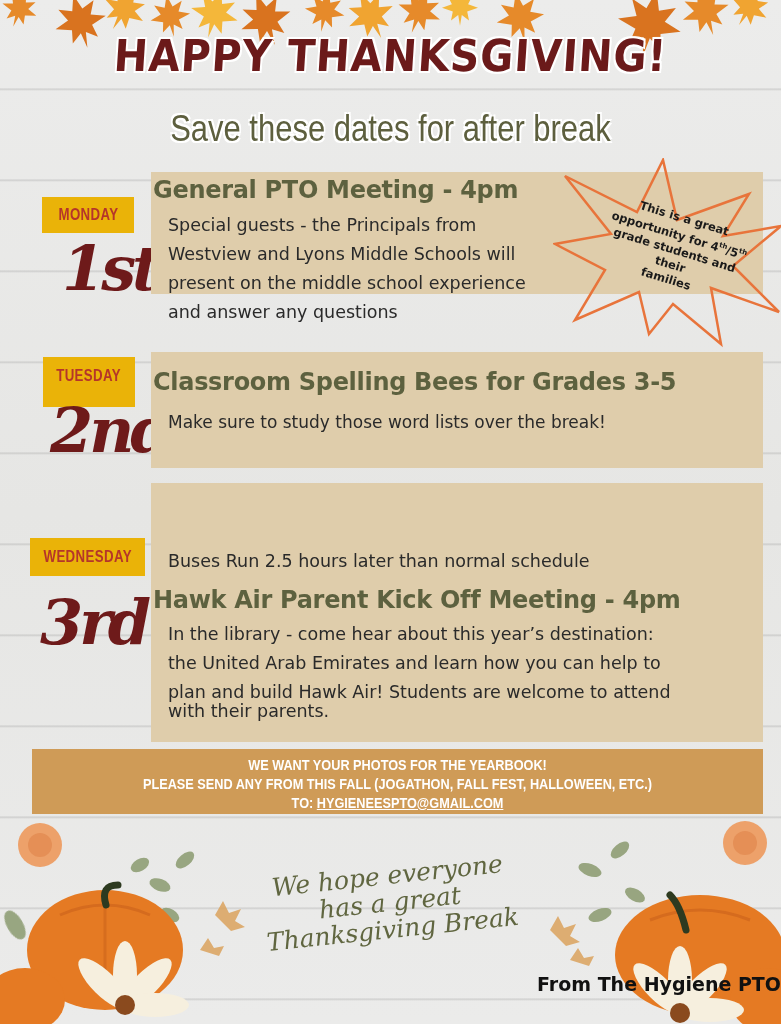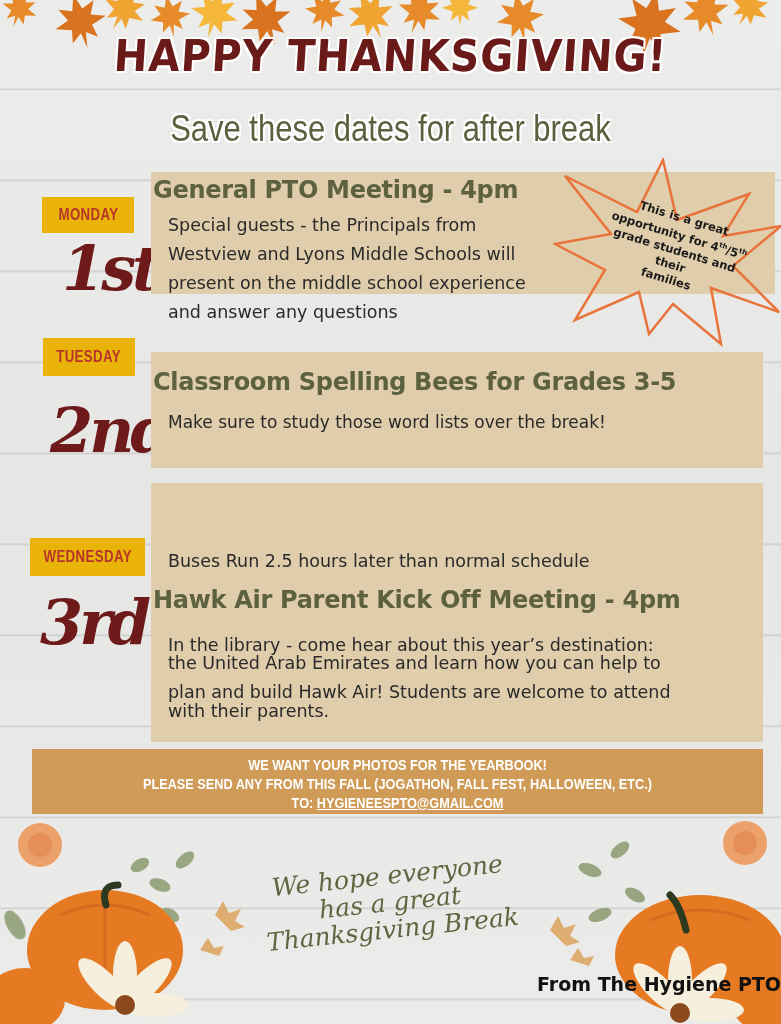--- a/index.html
+++ b/index.html
@@ -100,55 +100,55 @@
   </svg>
 </div>
 
 <div class="abs title">HAPPY THANKSGIVING!</div>
 <div class="abs subtitle">Save these dates for after break</div>
 
 <div class="day-pill" style="left:42px;top:197px;width:92px;height:36px;line-height:36px;">
   <span>MONDAY</span>
 </div>
 <div class="ordinal" style="left:62px;top:238px;">1st</div>
-<div class="card" style="top:172px;height:122px;padding-left:12px;">
+<div class="card" style="top:172px;height:122px;">
   <h2 style="top:4px;">General PTO Meeting - 4pm</h2>
   <p style="top:41px;">Special guests - the Principals from</p>
   <p style="top:70px;">Westview and Lyons Middle Schools will</p>
   <p style="top:99px;">present on the middle school experience</p>
   <p style="top:128px;">and answer any questions</p>
 </div>
 
 <svg class="burst" viewBox="0 0 230 190">
   <polygon points="110,2 124,62 196,36 170,78 228,68 180,108 226,154 158,130 168,186 120,146 96,176 86,134 22,162 52,112 2,86 58,76 12,18 84,54" fill="none" stroke="#e8743b" stroke-width="2.5" stroke-linejoin="miter"></polygon>
 </svg>
 <div class="burst-text">
   <div>This is a great</div>
   <div><span>opportunity for 4</span><sup>th</sup><span>/5</span><sup>th</sup></div>
   <div>grade students and their</div>
   <div>families</div>
 </div>
 
-<div class="day-pill" style="left:43px;top:338px;width:92px;height:38px;line-height:38px;">
+<div class="day-pill" style="left:43px;top:357px;width:92px;height:50px;line-height:38px;">
   <span>TUESDAY</span>
 </div>
 <div class="ordinal" style="left:50px;top:400px;">2nd</div>
 <div class="card" style="top:352px;height:116px;">
   <h2 style="top:16px;">Classroom Spelling Bees for Grades 3-5</h2>
   <p class="narrow" style="top:55px;font-family:'DejaVu Sans',sans-serif;font-size:17px;">Make sure to study those word lists over the break!</p>
 </div>
 
 <div class="day-pill" style="left:30px;top:538px;width:115px;height:38px;line-height:38px;">
   <span>WEDNESDAY</span>
 </div>
 <div class="ordinal" style="left:40px;top:592px;">3rd</div>
 <div class="card" style="top:483px;height:259px;">
   <p style="top:66px;">Buses Run 2.5 hours later than normal schedule</p>
   <h2 style="top:103px;">Hawk Air Parent Kick Off Meeting - 4pm</h2>
-  <p style="top:139px;margin-top:11px;">In the library -  come hear about this year’s destination:</p>
+  <p style="top:139px;">In the library -  come hear about this year’s destination:</p>
   <p style="top:168px;">the United Arab Emirates and learn how you can help to</p>
   <p style="top:197px;">plan and build Hawk Air! Students are welcome to attend</p>
   <p style="top:216px;">with their parents.</p>
 </div>
 
 <div class="banner">
   <div>WE WANT YOUR PHOTOS FOR THE YEARBOOK!</div>
   <div>PLEASE SEND ANY FROM THIS FALL (JOGATHON, FALL FEST, HALLOWEEN, ETC.)</div>
   <div><span>TO: </span><a>HYGIENEESPTO@GMAIL.COM</a></div>
 </div>

